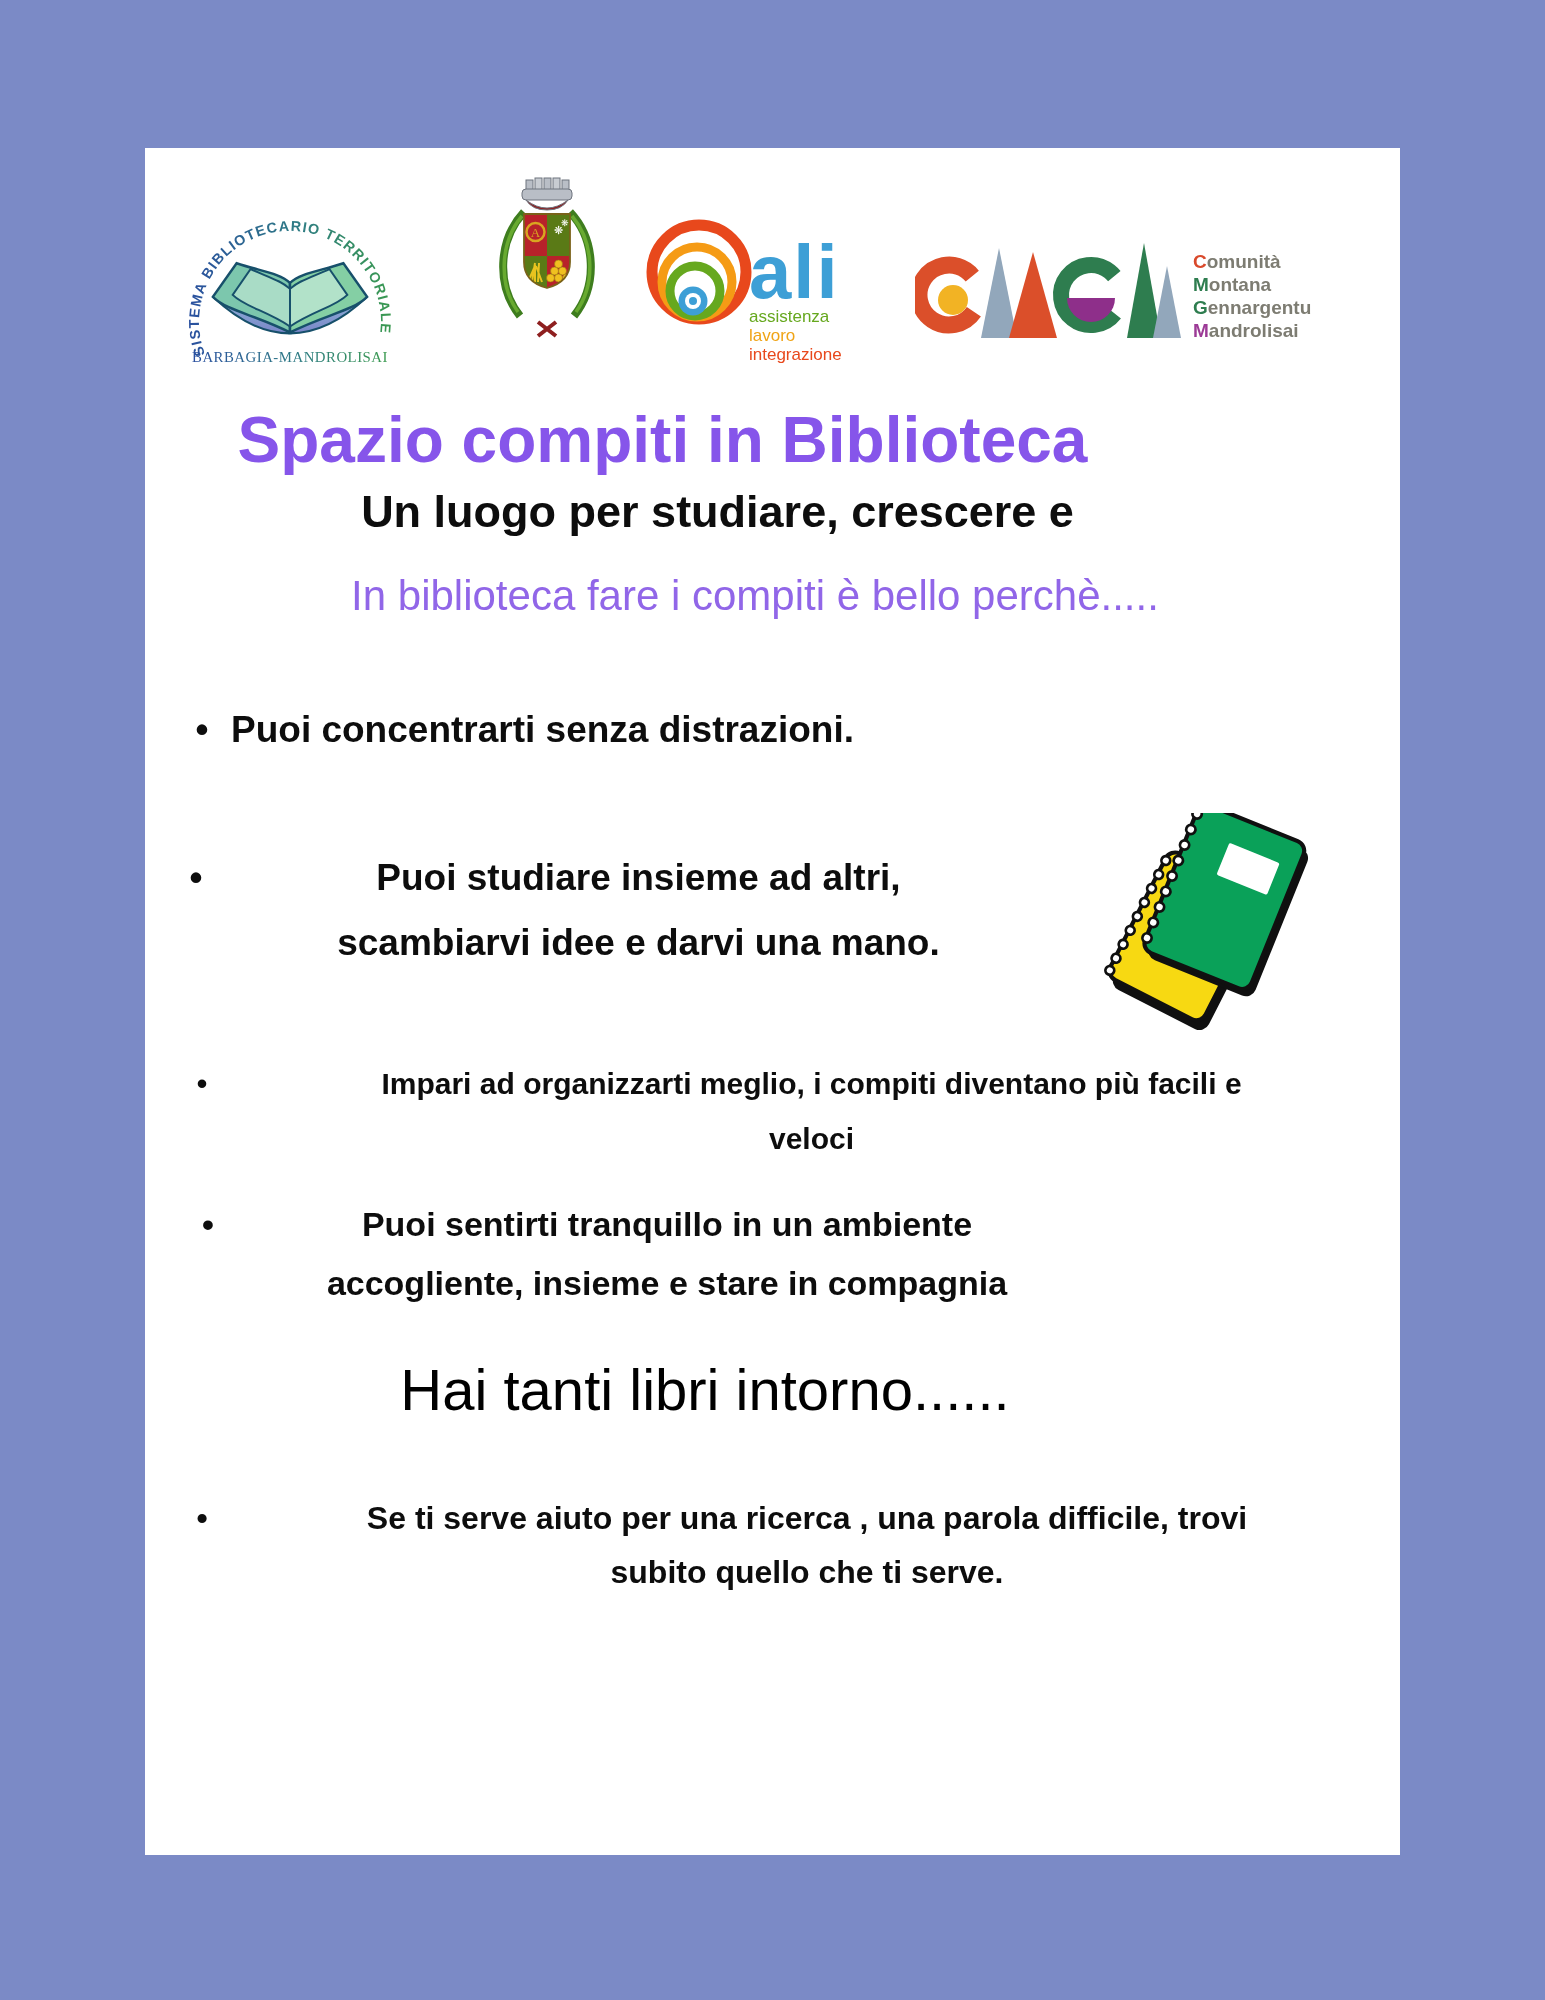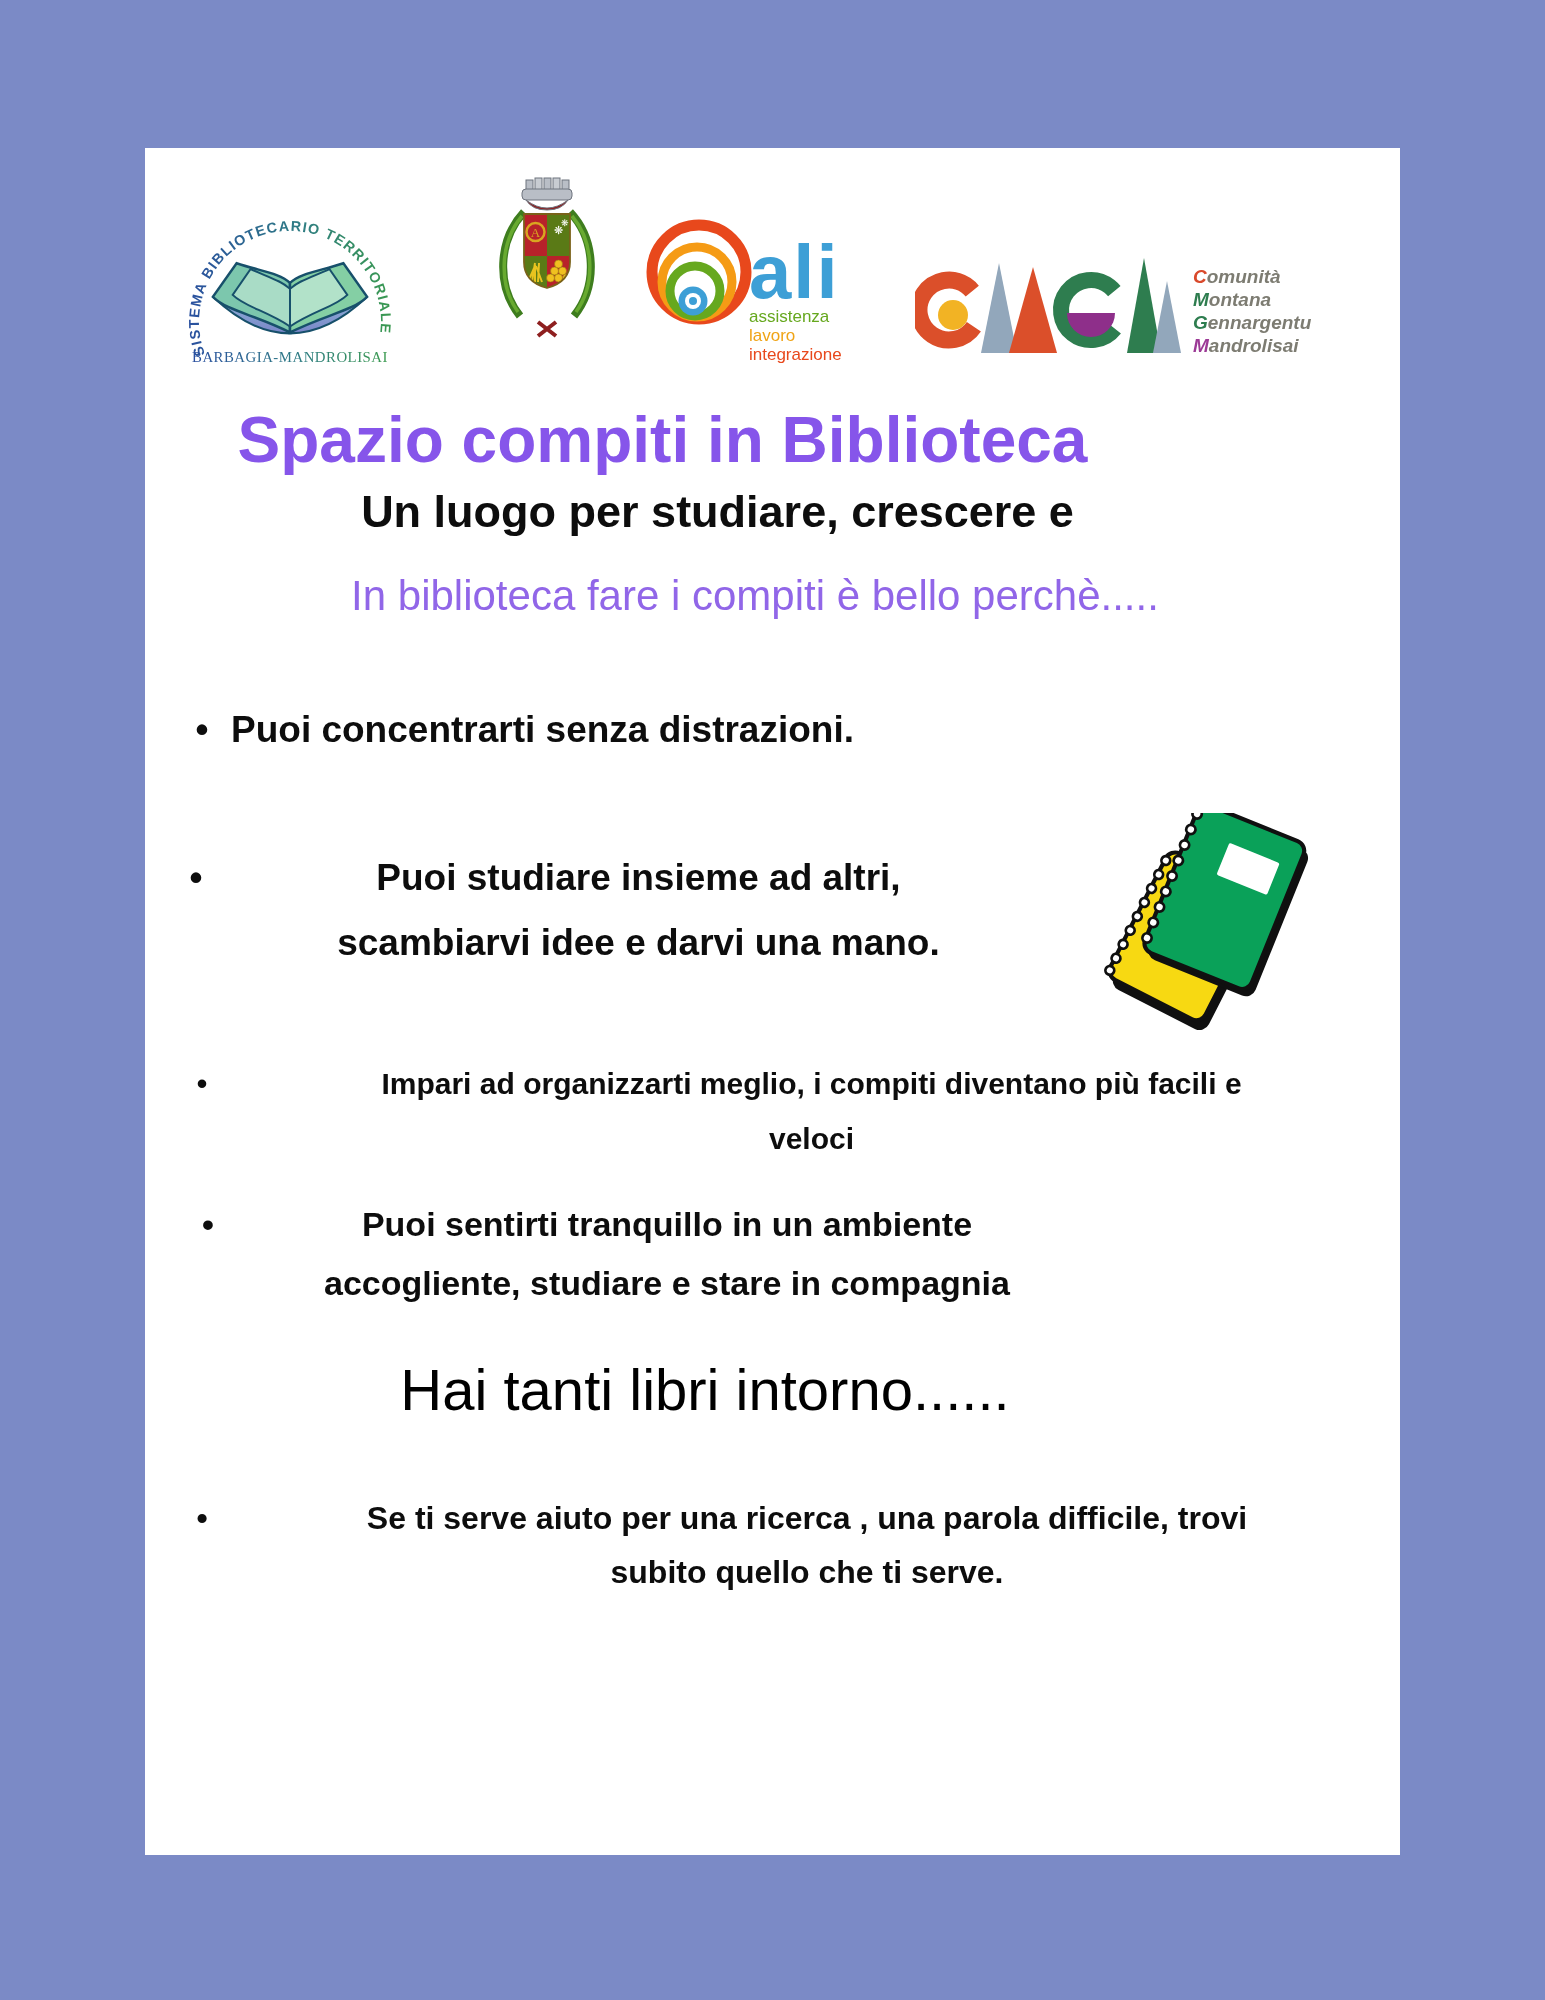--- a/index.html
+++ b/index.html
@@ -11,21 +11,21 @@
   .sheet{
     position:absolute;left:145px;top:148px;width:1255px;height:1707px;
     background:#ffffff;
   }
   
   .logos-row{position:relative;height:190px;margin-top:28px;}
   .logo{position:absolute;}
   .logo-library{left:38px;top:18px;width:214px;height:174px;}
   .logo-crest{left:342px;top:-2px;width:120px;height:182px;}
   .logo-ali{left:496px;top:42px;width:248px;height:146px;}
-  .logo-cmgm{left:770px;top:77px;width:400px;height:110px;font-style:italic;}
+  .logo-cmgm{left:770px;top:62px;width:400px;height:110px;}
   .logo svg{width:100%;height:100%;display:block;}
   
   .title{
     margin-top:36px;text-align:center;padding-right:220px;
     font-size:64px;font-weight:bold;color:#8655ea;letter-spacing:0px;
     line-height:1.2;
   }
   .subtitle{
     text-align:center;padding-right:110px;
     font-size:45px;font-weight:bold;color:#0d0d0d;line-height:1.48;
@@ -208,21 +208,21 @@
     <div class="btext">
       <div>Impari ad organizzarti meglio, i compiti diventano più facili e</div>
       <div>veloci</div>
     </div>
   </div>
 
   <div class="bullet b4">
     <span class="marker">•</span>
     <div class="btext">
       <div>Puoi sentirti tranquillo in un ambiente</div>
-      <div>accogliente, studiare e stare in compagnia</div>
+      <div>accogliente, insieme e stare in compagnia</div>
     </div>
   </div>
 
   <div class="lead2">Hai tanti libri intorno......</div>
 
   <div class="bullet b5">
     <span class="marker">•</span>
     <div class="btext">
       <div>Se ti serve aiuto per una ricerca , una parola difficile, trovi</div>
       <div>subito quello che ti serve.</div>

